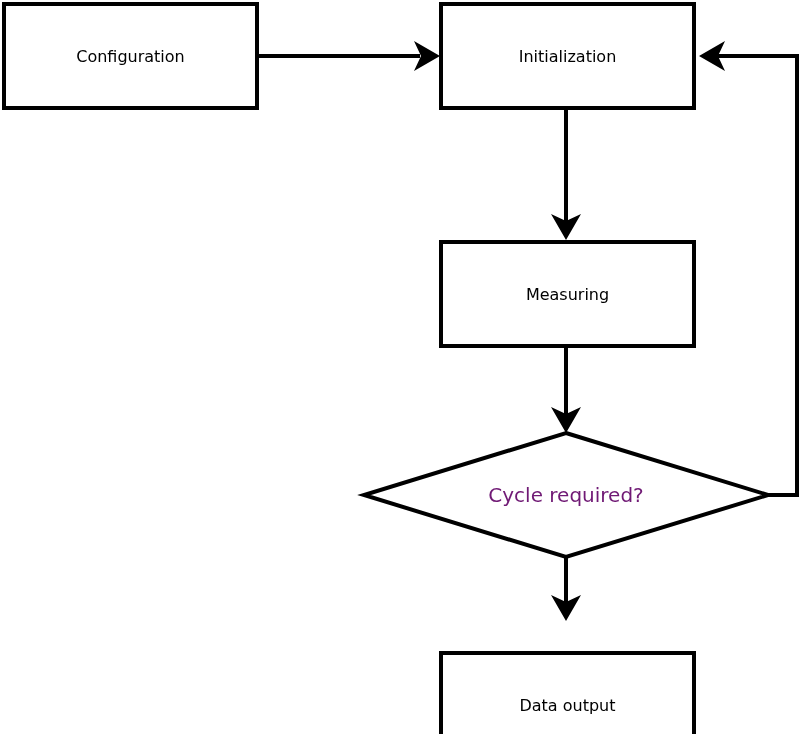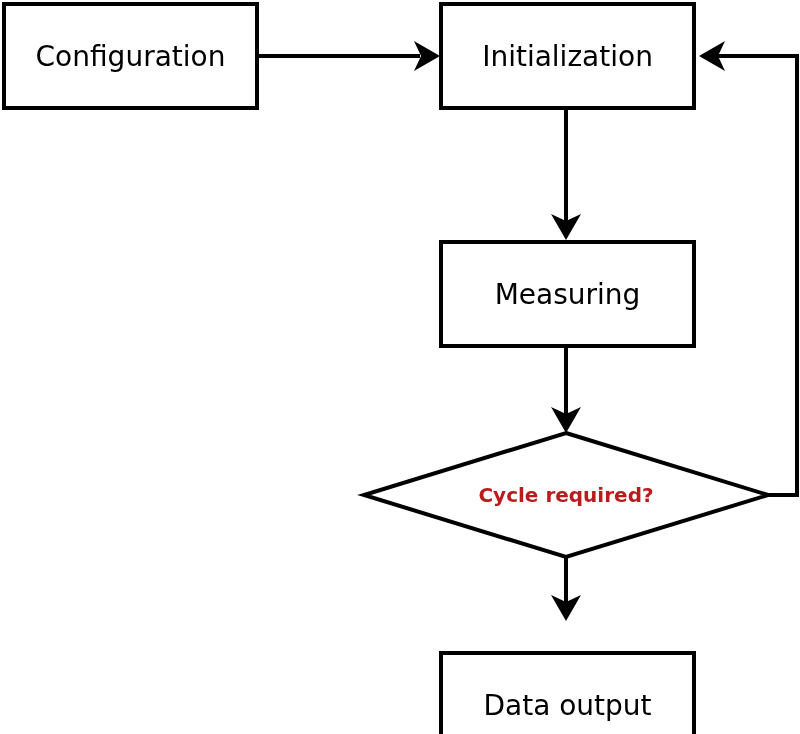--- a/index.html
+++ b/index.html
@@ -38,41 +38,40 @@
     stroke-linejoin: miter;
   }
   .node {
     position: absolute;
     box-sizing: border-box;
     border: 4px solid #000000;
     background: #ffffff;
     display: flex;
     align-items: center;
     justify-content: center;
-    font-size: 28px;
+    font-size: 16px;
     color: #000000;
     white-space: nowrap;
   }
   .node-configuration  { left: 2px;   top: 2px;   width: 257px; height: 108px; }
   .node-initialization { left: 439px; top: 2px;   width: 257px; height: 108px; }
   .node-measuring      { left: 439px; top: 240px; width: 257px; height: 108px; }
   .node-data-output    { left: 439px; top: 651px; width: 257px; height: 108px; }
   .diamond-label {
     position: absolute;
     left: 364px;
     top: 433px;
     width: 404px;
     height: 124px;
     display: flex;
     align-items: center;
     justify-content: center;
     font-size: 20px;
-    color: #b91c1c;
+    color: #701a75;
     white-space: nowrap;
-    font-weight: bold;
   }
 </style>
 </head>
 <body>
 
 <div class="canvas">
 
   <svg class="diagram-svg" viewBox="0 0 800 734" xmlns="http://www.w3.org/2000/svg">
 
     <path class="edge" d="M 258 56 H 420"></path>

